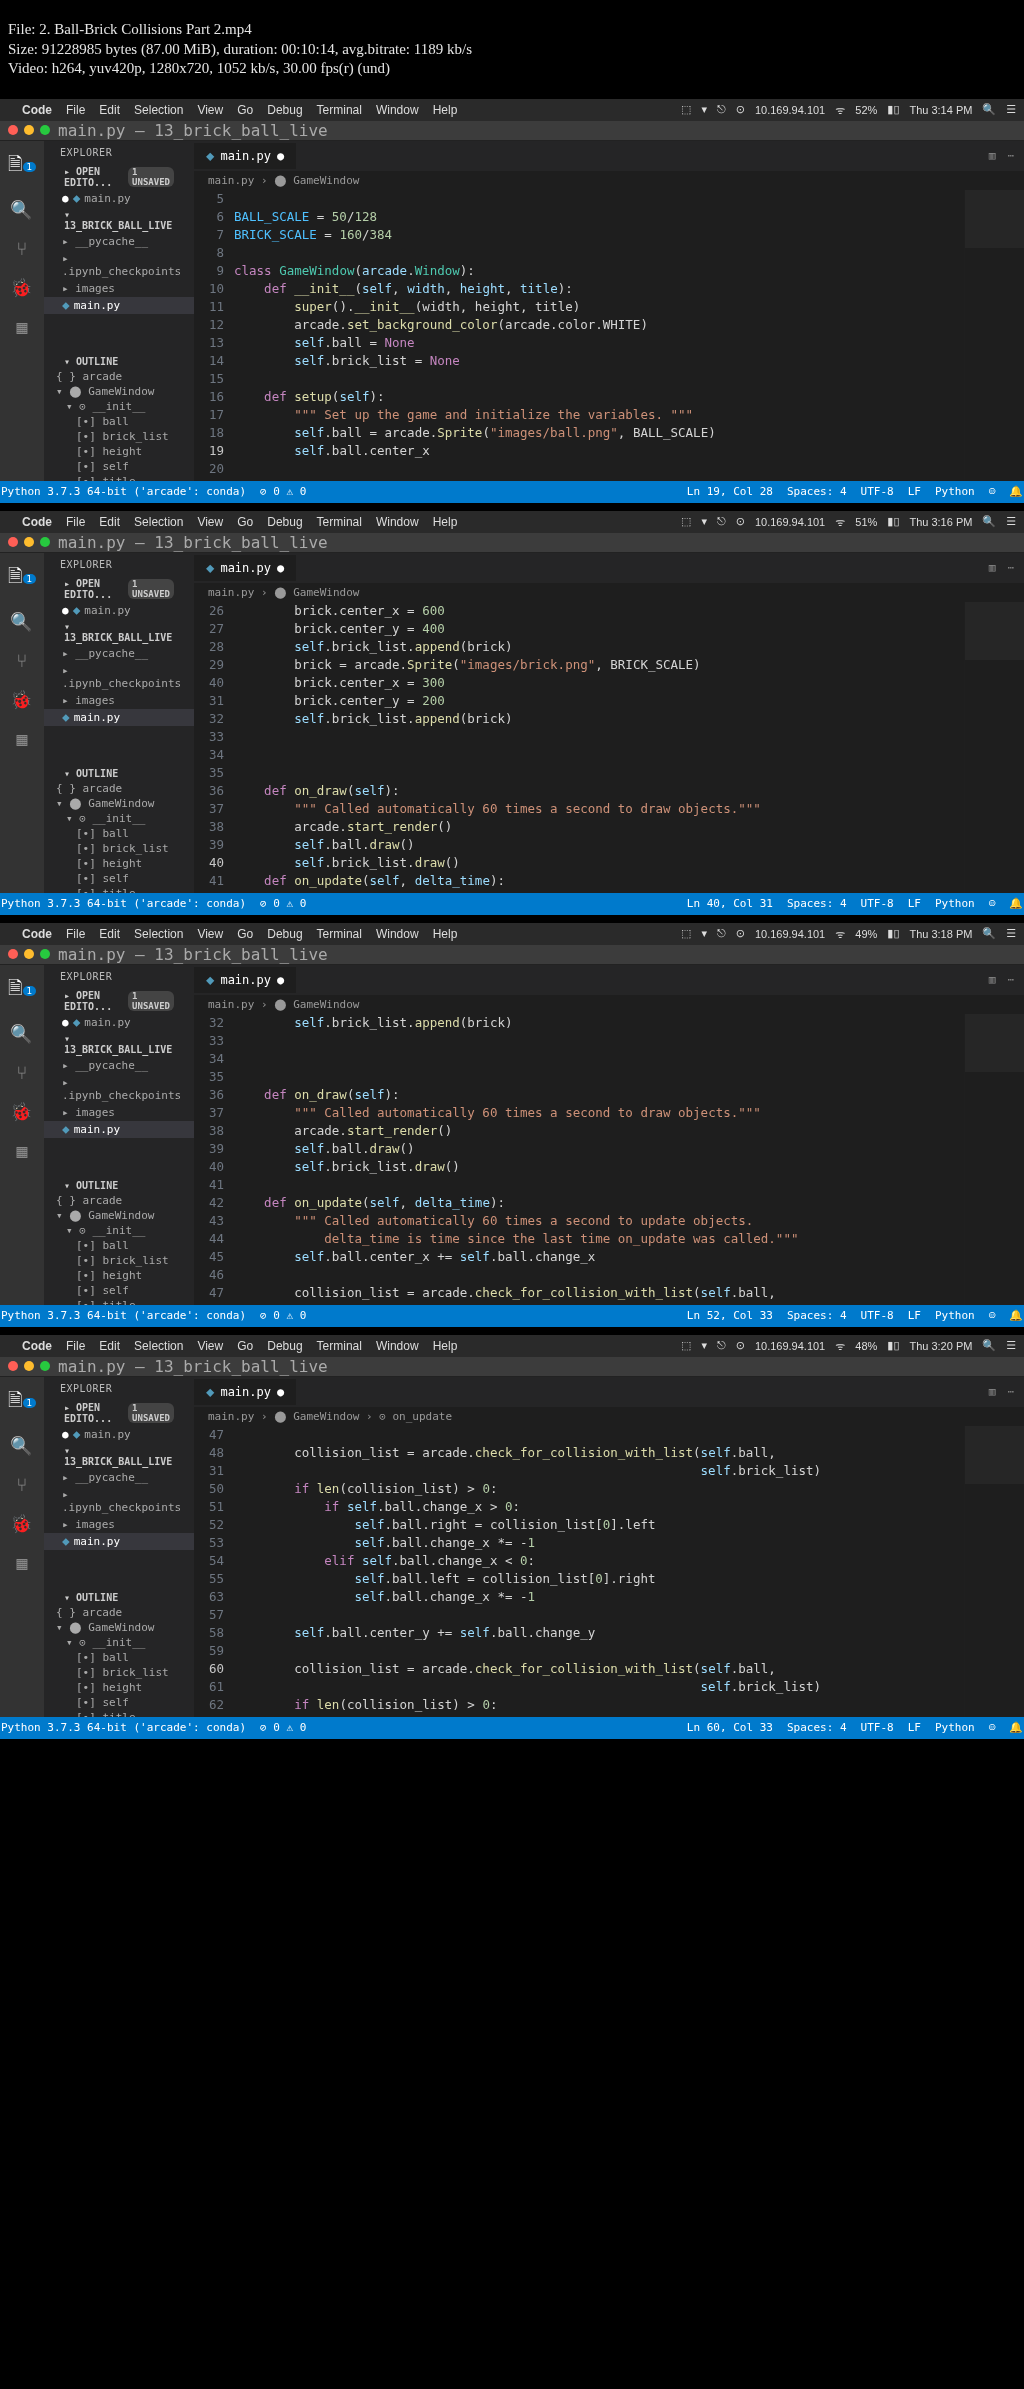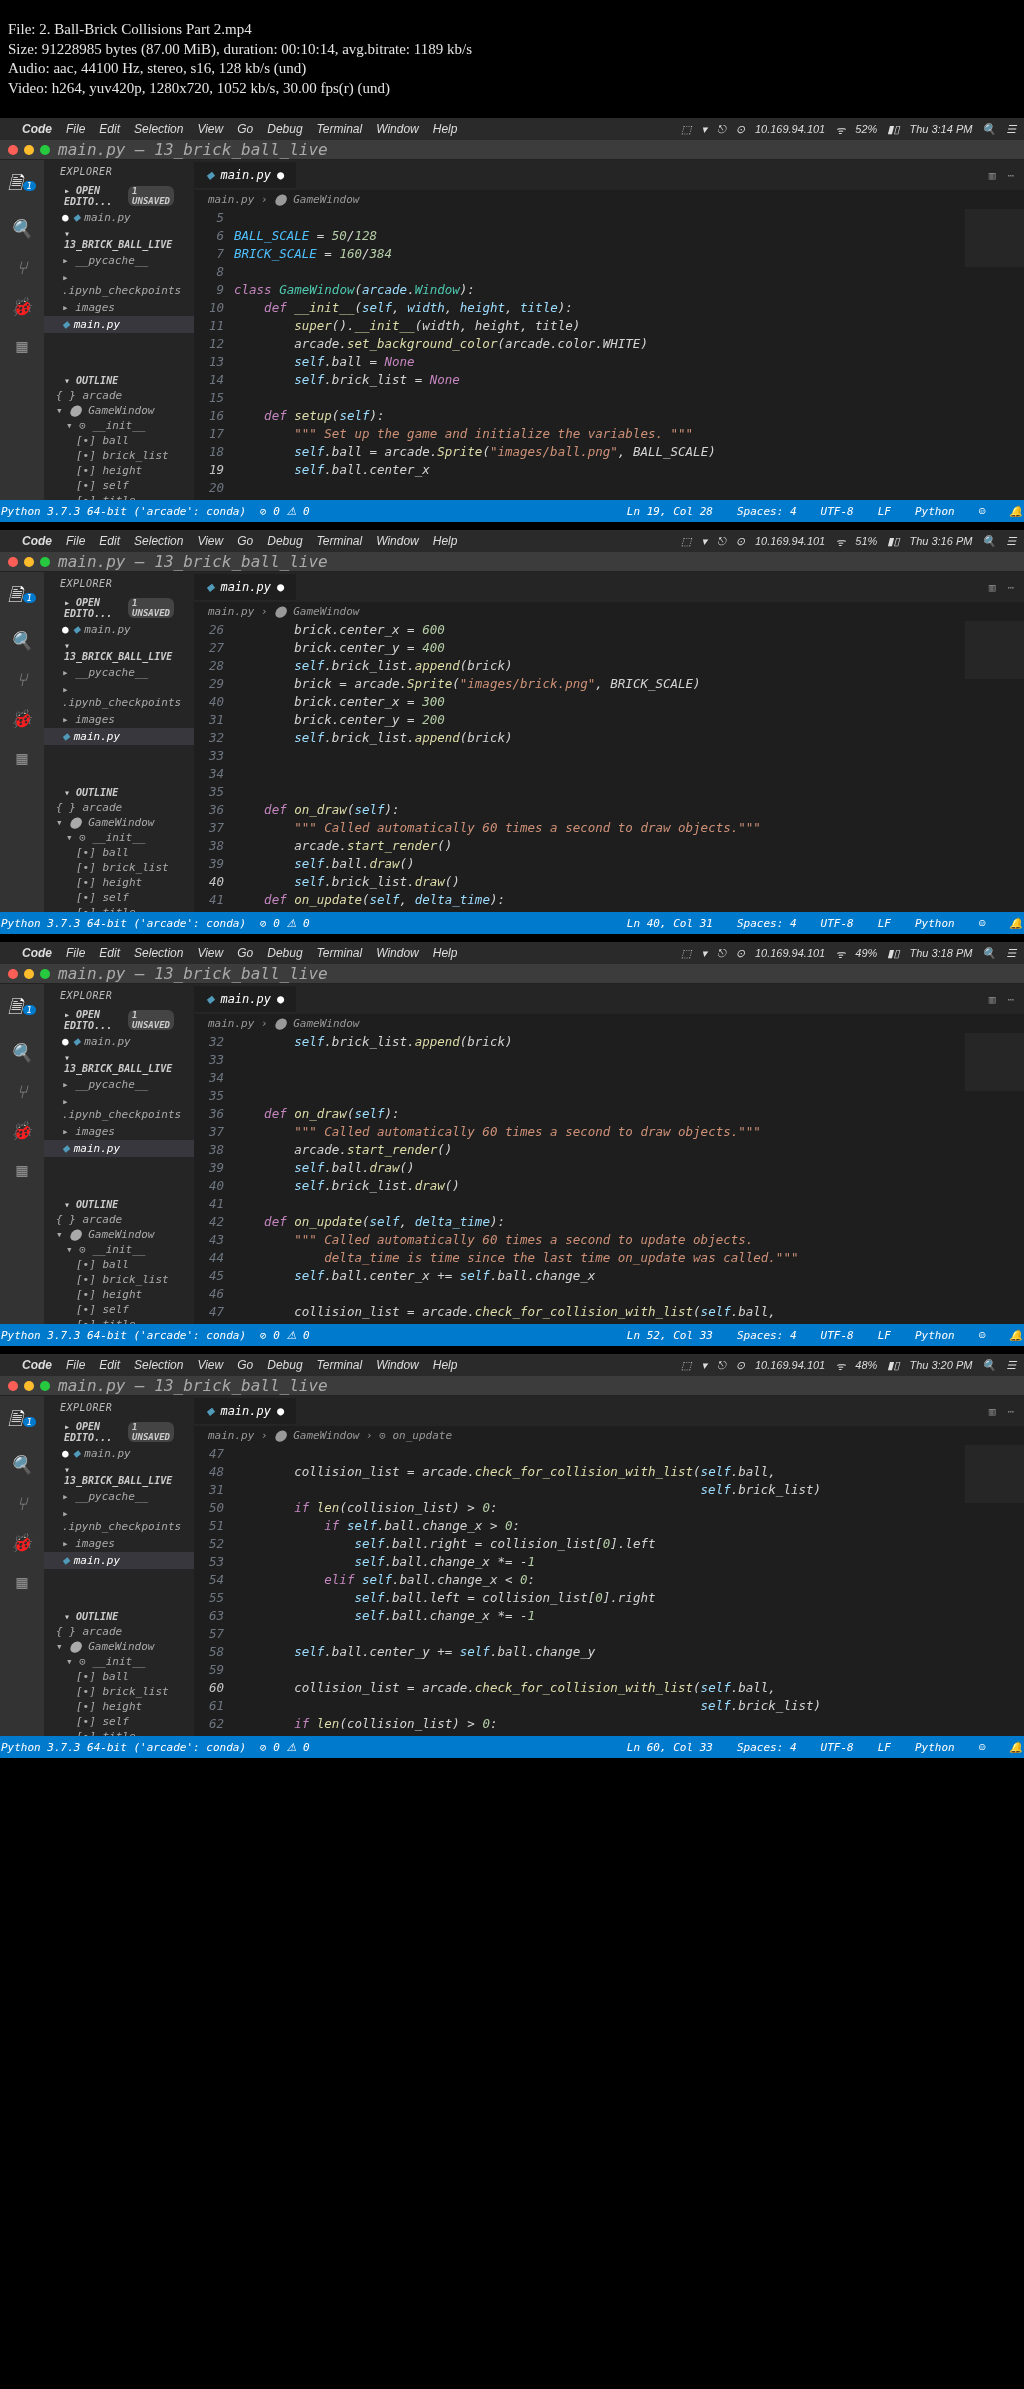--- a/index.html
+++ b/index.html
@@ -1,18 +1,18 @@
 <!DOCTYPE html>
 <html><head>
 <meta charset="utf-8">
 <style>
 * { margin: 0; padding: 0; box-sizing: border-box; }
 body { background: #000; font-family: Menlo, Monaco, monospace; font-size: 11px; color: #ccc; width: 1024px; }
 .file-info { color: #e5e5e5; font-family: 'Comic Sans MS', cursive; font-size: 15px; padding: 20px 8px; line-height: 1.3; }
-.screenshot { margin-bottom: 8px; background: #1d4ed8; position: relative; font-style: italic; }
+.screenshot { margin-bottom: 8px; background: #1d4ed8; position: relative; }
 
 .macos-menubar { background: #2a2a2a; color: #ddd; display: flex; align-items: center; height: 22px; padding: 0 8px; font-family: -apple-system, sans-serif; font-size: 12px; }
 .macos-menubar .left { display: flex; gap: 14px; }
 .macos-menubar .right { margin-left: auto; display: flex; gap: 10px; align-items: center; font-size: 11px; }
 .apple-logo { font-size: 13px; }
 .app-bold { font-weight: bold; }
 
 .window-chrome { display: flex; align-items: center; background: #3c3c3c; border-bottom: 1px solid #222; height: 20px; }
 .traffic-lights { display: flex; gap: 6px; padding: 0 8px; }
 .light { width: 10px; height: 10px; border-radius: 50%; }
@@ -54,29 +54,28 @@
 .cls { color: #4ec9b0; }
 .var { color: #9cdcfe; }
 .str { color: #ce9178; }
 .num { color: #b5cea8; }
 .self { color: #9cdcfe; }
 .const { color: #4fc1ff; }
 
 .minimap { width: 60px; background: #1e1e1e; border-left: 1px solid #222; background-image: linear-gradient(#333 20%, transparent 20%); opacity: .4; }
 
 .status-bar { height: 22px; background: #007acc; color: #fff; display: flex; align-items: center; font-size: 11px; padding: 0 1px; gap: 14px; }
-.status-bar .right-status { margin-left: auto; display: flex; gap: 24px; }
+.status-bar .right-status { margin-left: auto; display: flex; gap: 14px; }
 </style>
 </head>
 <body>
 
 <div class="file-info">
   <div>File: 2. Ball-Brick Collisions Part 2.mp4</div>
   <div>Size: 91228985 bytes (87.00 MiB), duration: 00:10:14, avg.bitrate: 1189 kb/s</div>
-  <div>Audio: aac, 44100 Hz, stereo, s16, 128 kb/s (und)</div>
   <div>Video: h264, yuv420p, 1280x720, 1052 kb/s, 30.00 fps(r) (und)</div>
 </div>
 
 <div id="shots">
     <div class="screenshot">
     <div class="macos-menubar">
     <div class="left">
       <span class="apple-logo"></span>
       <span class="app-bold">Code</span>
       <span>File</span>

